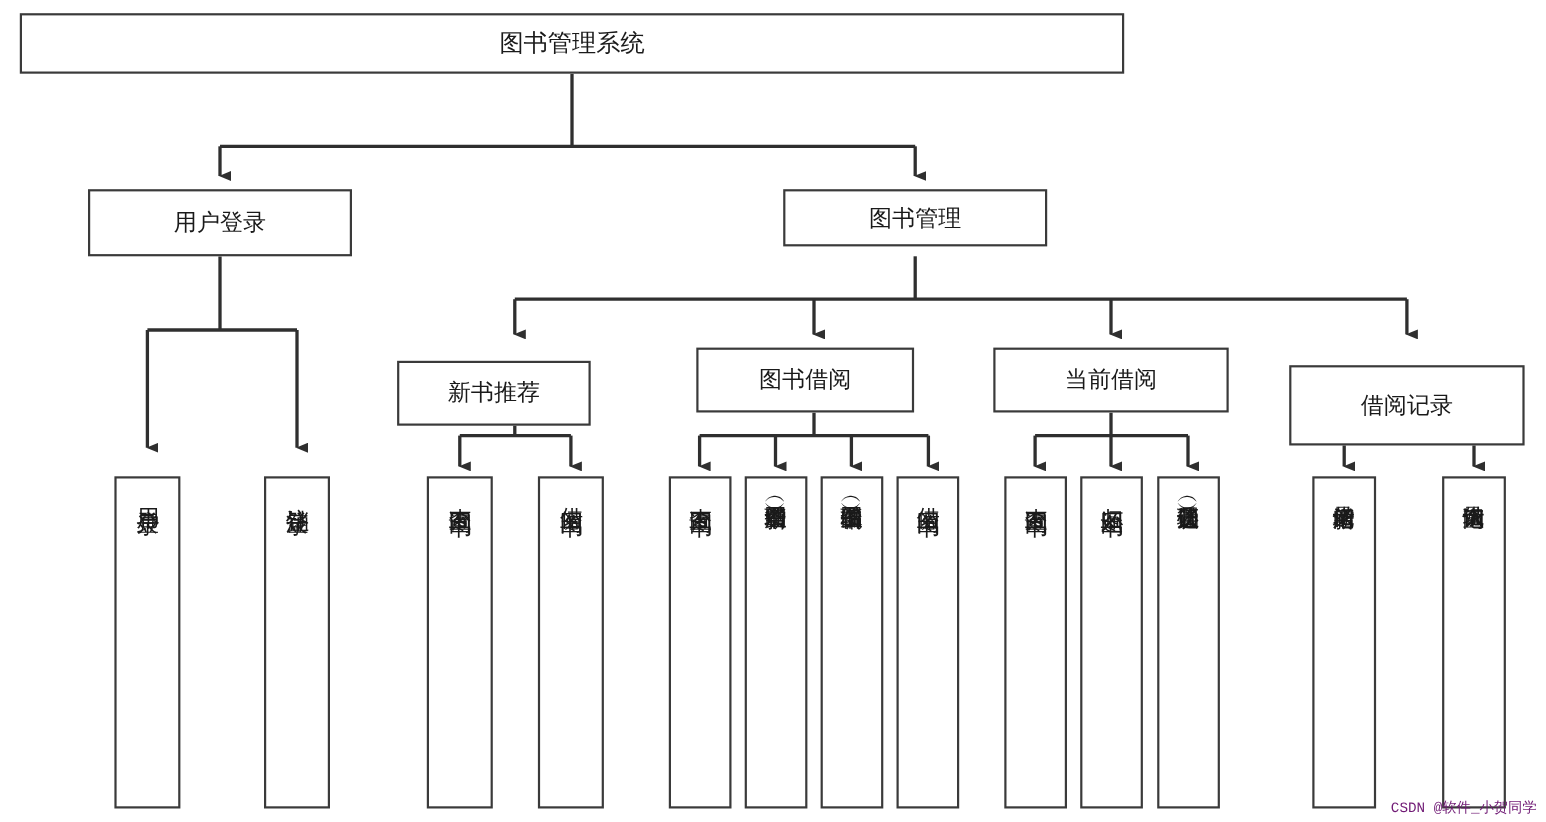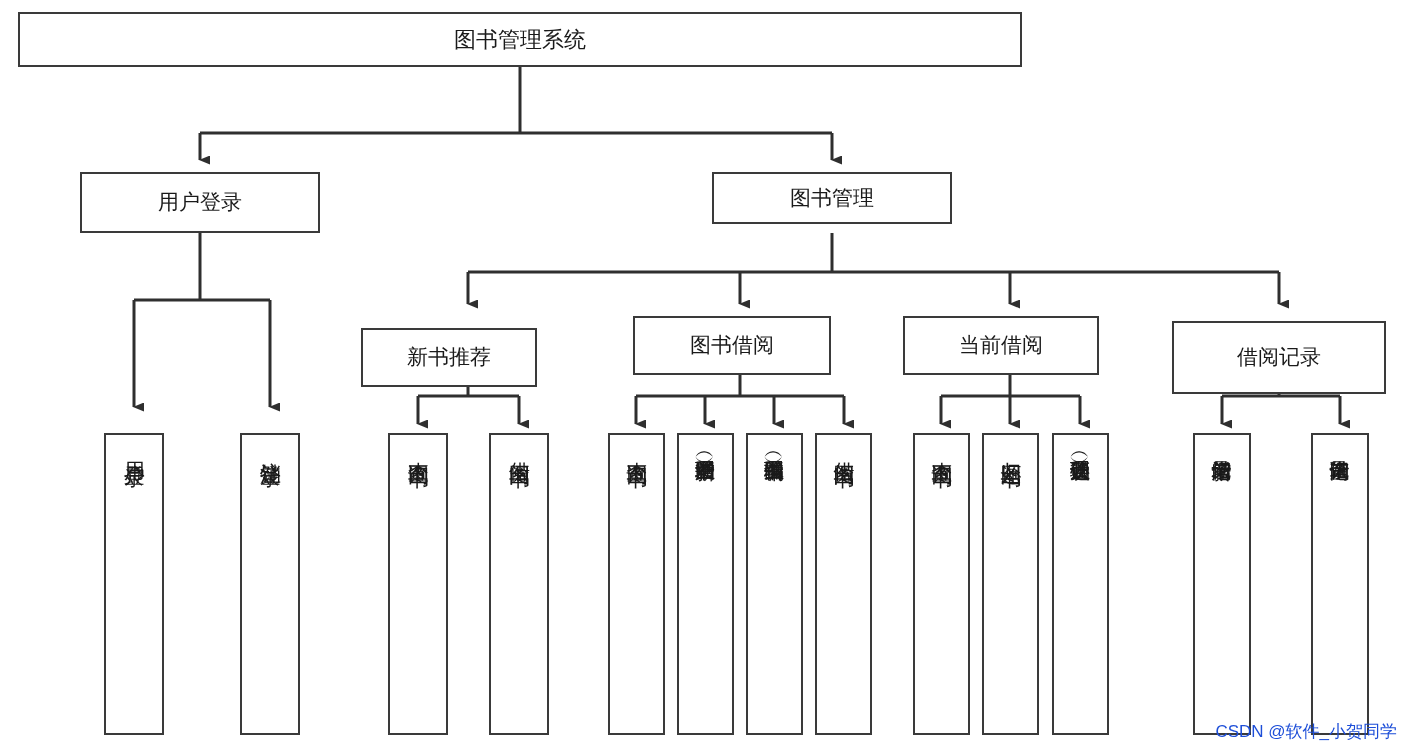--- a/index.html
+++ b/index.html
@@ -63,23 +63,23 @@
     white-space: nowrap;
   }
   .node.vert.tall-text .node-label {
     font-size: 20px;
     letter-spacing: 0px;
   }
   .watermark {
     position: absolute;
     right: 8px;
     bottom: 4px;
-    font-size: 17px;
-    color: #1d4ed8;
-    font-family: Liberation Sans, sans-serif;
+    font-size: 13px;
+    color: #701a75;
+    font-family: Liberation Mono, monospace;
     white-space: nowrap;
     user-select: none;
   }
 </style>
 </head>
 <body>
 
 <div id="diagram-root">
 
   <svg id="diagram-svg" viewBox="0 0 1405 747" xmlns="http://www.w3.org/2000/svg">
@@ -143,24 +143,24 @@
   <div class="node horiz" style="left:712px; top:172px; width:240px; height:52px;">
     <span class="node-label">图书管理</span>
   </div>
 
   <div class="node horiz" style="left:361px; top:316px; width:176px; height:59px;margin-top:12px;">
     <span class="node-label">新书推荐</span>
   </div>
   <div class="node horiz" style="left:633px; top:316px; width:198px; height:59px;">
     <span class="node-label">图书借阅</span>
   </div>
-  <div class="node horiz" style="left:903px; top:316px; width:196px; height:59px;">
+  <div class="node horiz" style="left:903px; top:316px; width:214px; height:59px;">
     <span class="node-label">当前借阅</span>
   </div>
-  <div class="node horiz" style="left:1172px; top:321px; width:214px; height:73px;">
+  <div class="node horiz" style="left:1172px; top:332px; width:214px; height:73px;">
     <span class="node-label">借阅记录</span>
   </div>
 
   <div class="node vert" style="left:104px; top:433px; width:60px; height:302px;">
     <span class="node-label">用户登录</span>
   </div>
   <div class="node vert" style="left:240px; top:433px; width:60px; height:302px;">
     <span class="node-label">注销登录</span>
   </div>
 

